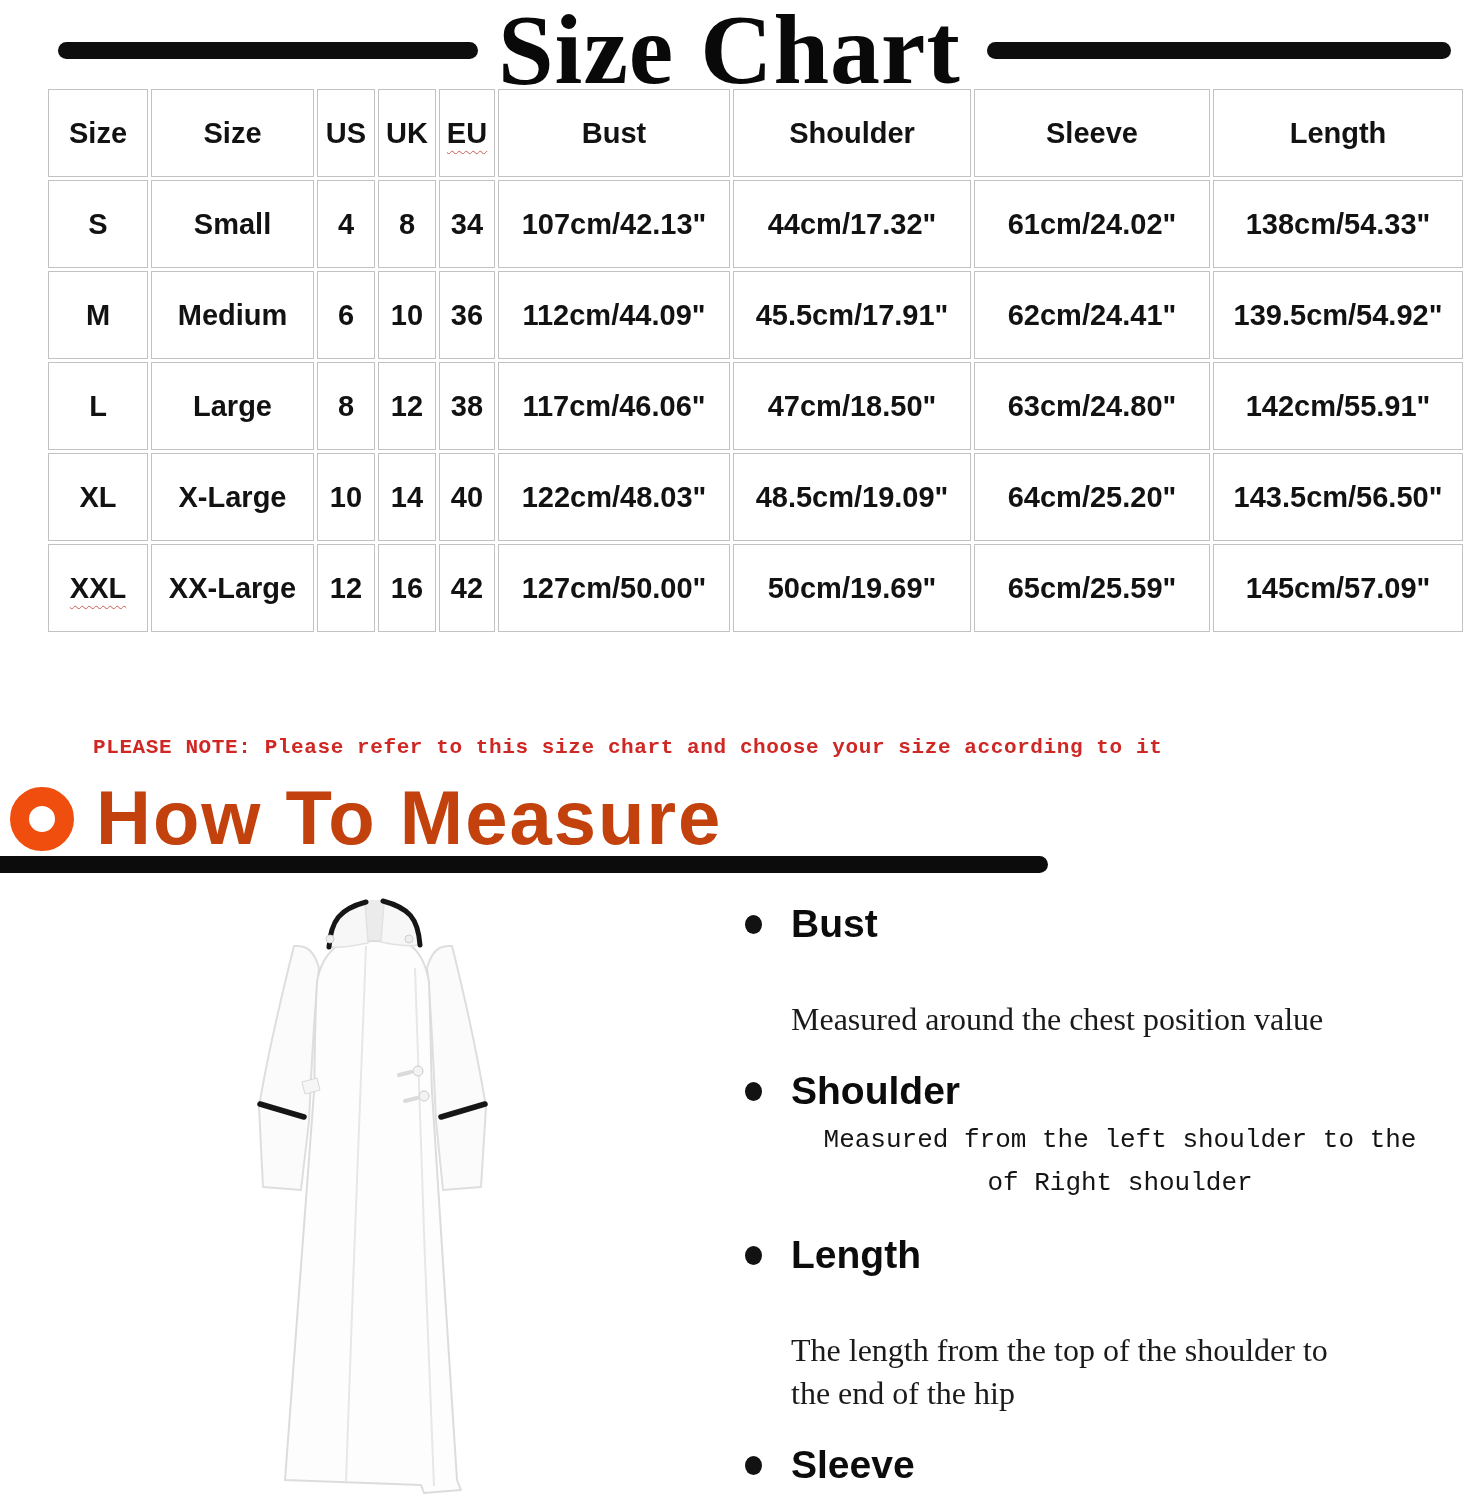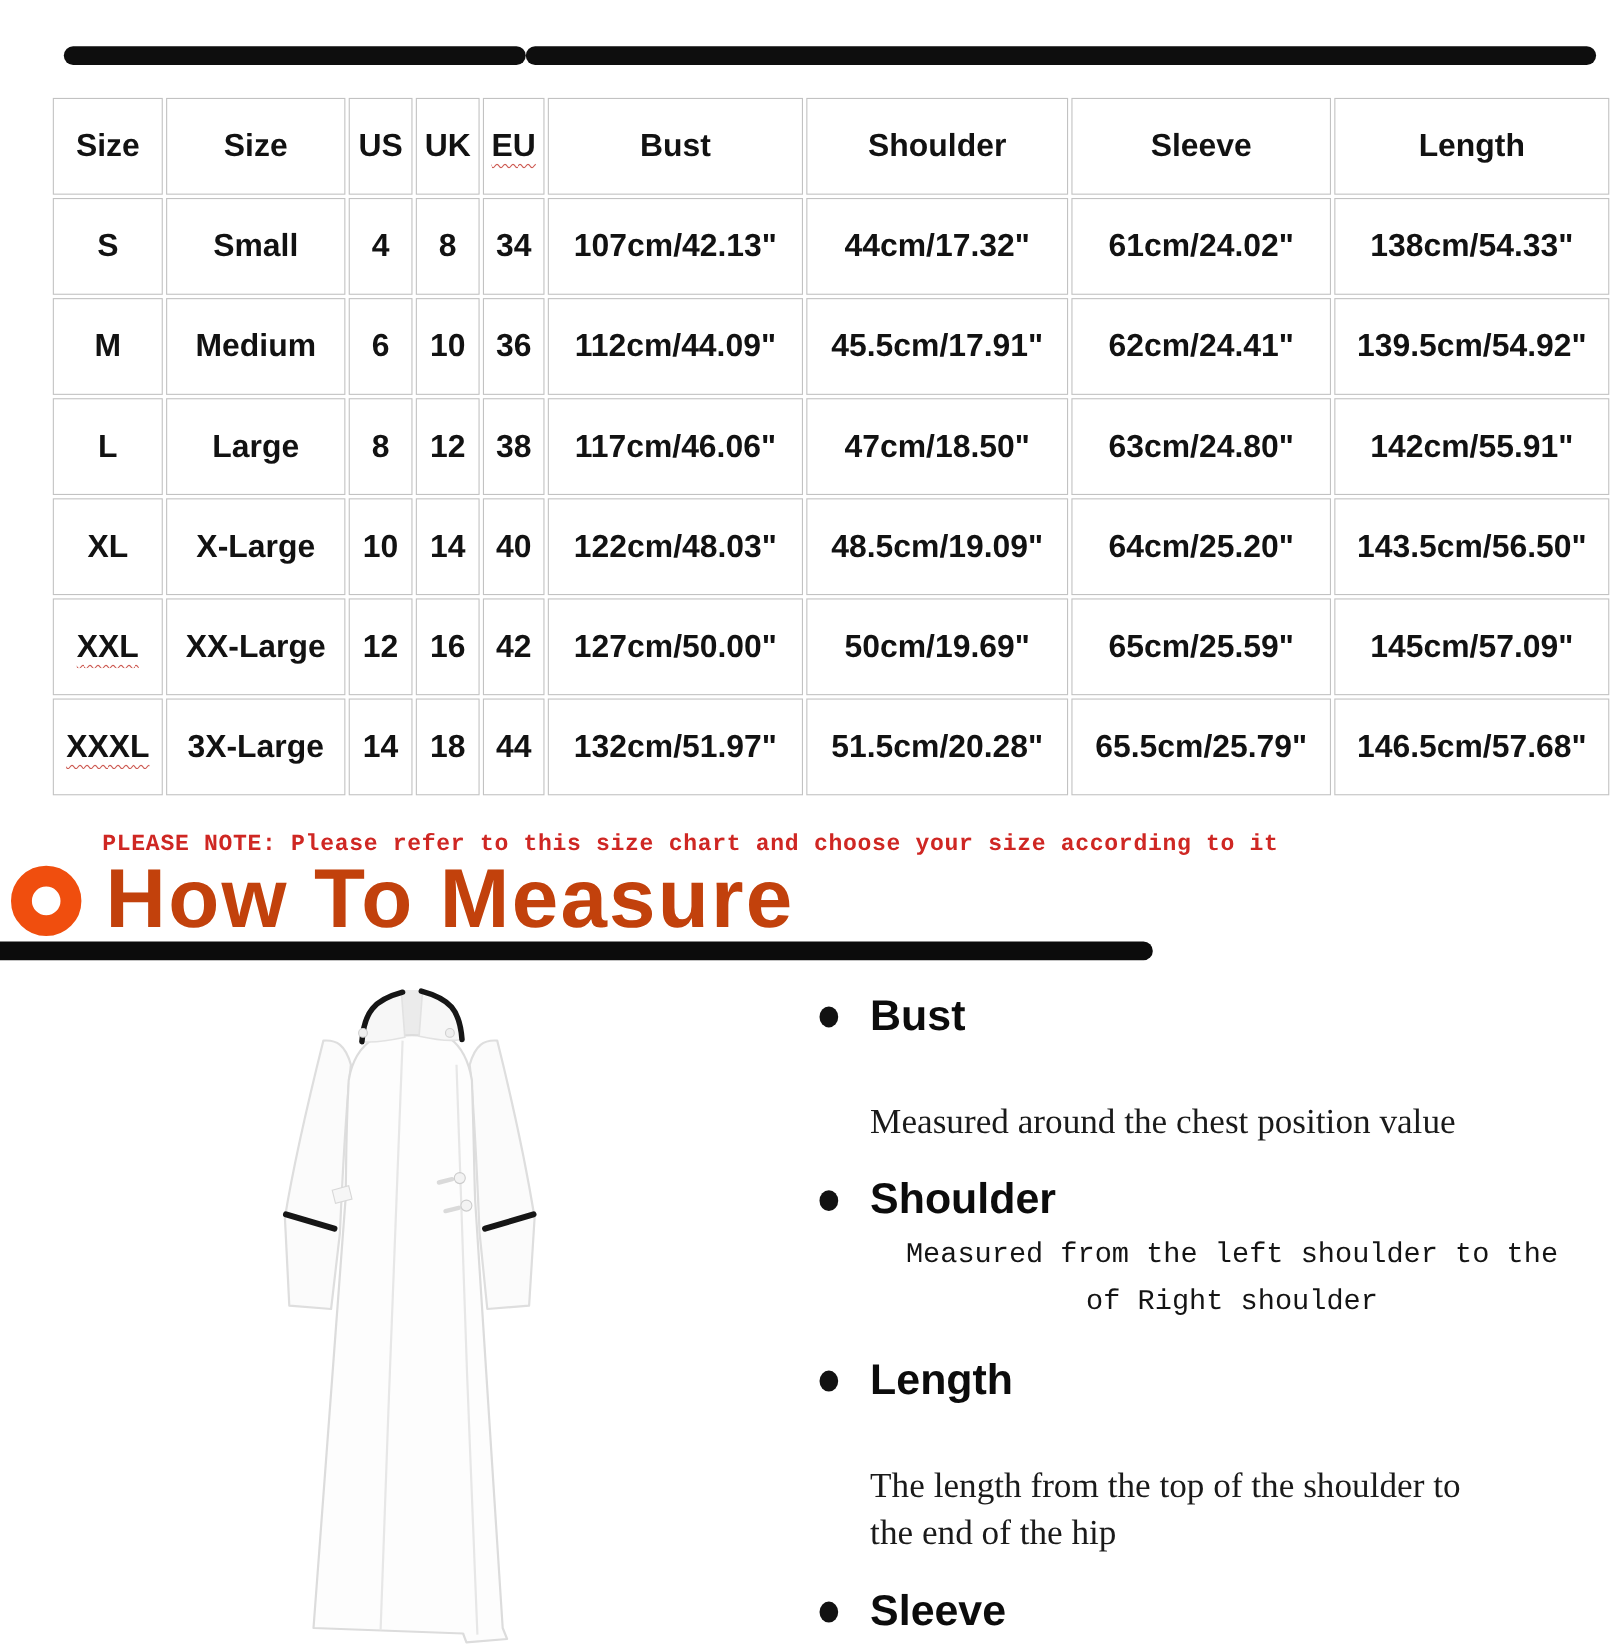--- a/index.html
+++ b/index.html
@@ -31,21 +31,21 @@
   .size-table th,.size-table td{
     border:1px solid var(--table-border);background:#fff;text-align:center;vertical-align:middle;
     font-weight:700;font-size:29px;color:#121212;height:86px;padding:0 2px;overflow:hidden;
   }
   .wavy{
     text-decoration-line:underline;text-decoration-style:wavy;
     text-decoration-color:#cd5a52;text-decoration-thickness:1px;text-underline-offset:7px;
   }
   
   .size-note{
-    position:absolute;top:757px;left:93px;white-space:nowrap;
+    position:absolute;top:736px;left:93px;white-space:nowrap;
     font-family:"Liberation Mono",monospace;font-weight:700;font-size:21px;letter-spacing:0.6px;
     color:var(--note-red);
   }
   
   .donut{
     position:absolute;left:10px;top:787px;width:26px;height:26px;
     border:19px solid var(--accent-orange);border-radius:50%;background:#fff;
   }
   .h2m-title{
     position:absolute;left:96px;top:772px;margin:0;white-space:nowrap;
@@ -65,20 +65,21 @@
   .m-label{font-size:39px;font-weight:700;line-height:52px;color:#0c0c0c;}
   .m-desc{margin:2px 0 0 54px;white-space:pre-line;}
   .m-desc.serif{font-family:"Liberation Serif",serif;font-size:32px;line-height:43px;color:#1a1a1a;margin-top:48px;}
   .m-desc.mono{font-family:"Liberation Mono",monospace;font-size:26px;line-height:43px;color:#141414;text-align:center;}
 </style>
 </head>
 <body>
 
 <div class="title-row">
   <div class="tbar tbar-left"></div>
+  <h1 class="page-title">Size Chart</h1>
   <div class="tbar tbar-right"></div>
 </div>
 
 <table class="size-table">
   <colgroup>
     <col style="width:100px">
       <col style="width:163px">
       <col style="width:58px">
     <col style="width:58px">
       <col style="width:56px">
@@ -149,31 +150,20 @@
         <td class="wavy">XXL</td>
         <td>XX-Large</td>
         <td>12</td>
         <td>16</td>
         <td>42</td>
         <td>127cm/50.00"</td>
         <td>50cm/19.69"</td>
         <td>65cm/25.59"</td>
         <td>145cm/57.09"</td>
       </tr>
-      <tr>
-        <td class="wavy">XXXL</td>
-        <td>3X-Large</td>
-        <td>14</td>
-        <td>18</td>
-        <td>44</td>
-        <td>132cm/51.97"</td>
-        <td>51.5cm/20.28"</td>
-        <td>65.5cm/25.79"</td>
-        <td>146.5cm/57.68"</td>
-      </tr>
     </tbody>
 </table>
 
 <div class="size-note">PLEASE NOTE: Please refer to this size chart and choose your size according to it</div>
 
 <div class="donut"></div>
 <h2 class="h2m-title">How To Measure</h2>
 <div class="h2m-bar"></div>
 
 <svg class="garment" viewBox="0 0 500 612" aria-hidden="true">

